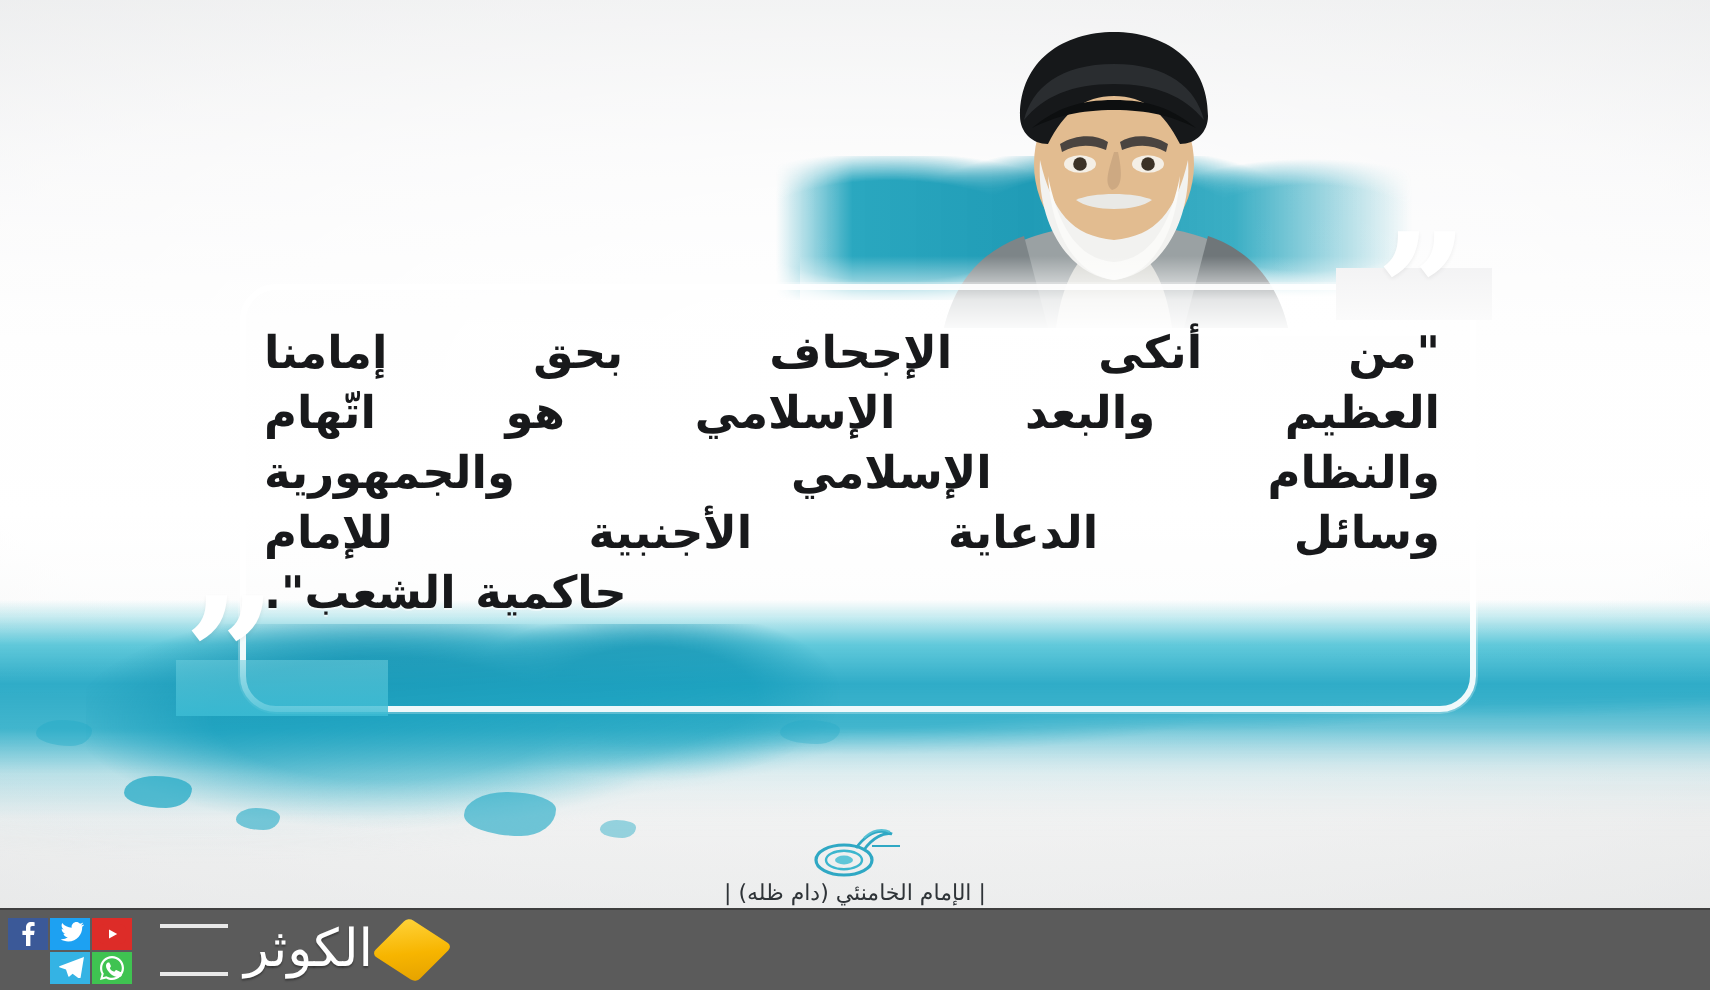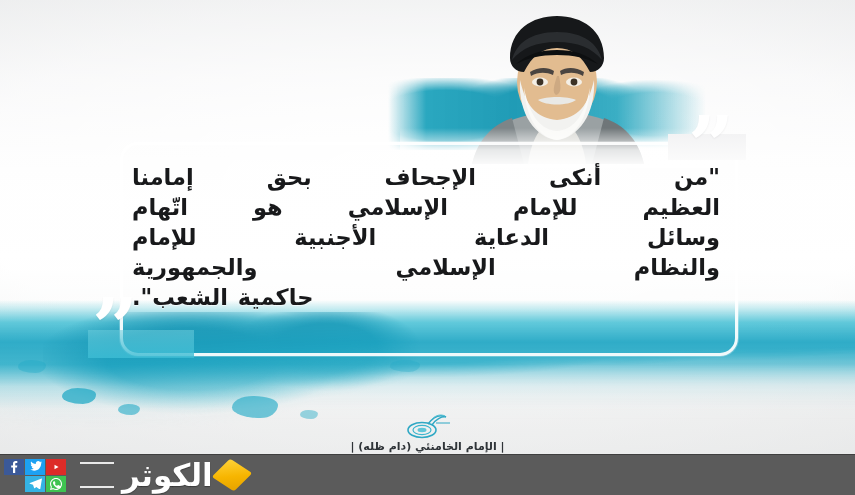--- a/index.html
+++ b/index.html
@@ -129,21 +129,21 @@
   }
   .quote .last-line{text-align-last:left;}
 
   
   .seal{position:absolute;left:398px;top:410px;width:62px;height:30px;}
   .seal svg{display:block;width:100%;height:100%;}
   .attrib{
     position:absolute;left:0;right:0;top:440px;
     text-align:center;direction:rtl;
     font-family:"DejaVu Sans","Liberation Sans",sans-serif;
-    font-size:11px;font-weight:700;color:#2f3438;
+    font-size:11px;font-weight:400;color:#2f3438;
     letter-spacing:.2px;
   }
 
   
   .bottombar{
     position:absolute;left:0;right:0;bottom:0;height:40px;
     background:#5b5b5b;
     border-top:1px solid #3f3f3f;
     display:flex;align-items:center;
   }
@@ -167,21 +167,21 @@
   .s-wa{background:#3fc351;}
   .s-spacer{width:20px;height:16px;background:transparent;}
 
   .brand{
     display:flex;align-items:center;gap:6px;
     margin-left:14px;direction:rtl;
   }
   .brand-word{
     color:#ffffff;
     font-family:"DejaVu Sans","Liberation Sans",sans-serif;
-    font-weight:700;font-size:31px;line-height:1;
+    font-weight:400;font-size:26px;line-height:1;
     letter-spacing:.5px;
     text-shadow:0 1px 1px rgba(0,0,0,.35);
   }
   .brand-diamond{
     width:26px;height:26px;
     background:linear-gradient(135deg,#ffd33a 0%,#f7b500 55%,#e5a200 100%);
     transform:rotate(45deg) skewY(-12deg);
     border-radius:3px;
   }
   .brand-rules{display:flex;flex-direction:column;justify-content:space-between;height:26px;margin-right:2px;}
@@ -244,23 +244,23 @@
 
   <div class="frame"></div>
   <div class="notch-tr"></div>
   <div class="notch-bl"></div>
 
   <span class="qmark qmark-tr">”</span>
   <span class="qmark qmark-bl">”</span>
 
   <div class="quote">
     <div>"من أنكى الإجحاف بحق إمامنا</div>
-    <div>العظيم للإمام الإسلامي هو اتّهام</div>
+    <div>العظيم والبعد الإسلامي هو اتّهام</div>
+    <div>والنظام الإسلامي والجمهورية</div>
     <div>وسائل الدعاية الأجنبية للإمام</div>
-    <div>والنظام الإسلامي والجمهورية</div>
     <div class="last-line">حاكمية الشعب". </div>
   </div>
 
   <div class="seal">
     <svg viewBox="0 0 62 30" xmlns="http://www.w3.org/2000/svg">
       <ellipse cx="24" cy="20" rx="14" ry="7.5" fill="none" stroke="#2fa8c4" stroke-width="1.6"></ellipse>
       <ellipse cx="24" cy="20" rx="9" ry="4.6" fill="none" stroke="#3cb6ce" stroke-width="1.2"></ellipse>
       <ellipse cx="24" cy="20" rx="4.5" ry="2.2" fill="#5fc6d8"></ellipse>
       <path d="M30 14 C36 6 42 4 48 7 C44 6 38 9 34 15" fill="none" stroke="#2fa8c4" stroke-width="1.4"></path>
       <path d="M34 9 C38 5 43 4 47 6" fill="none" stroke="#57c0d4" stroke-width="1"></path>

